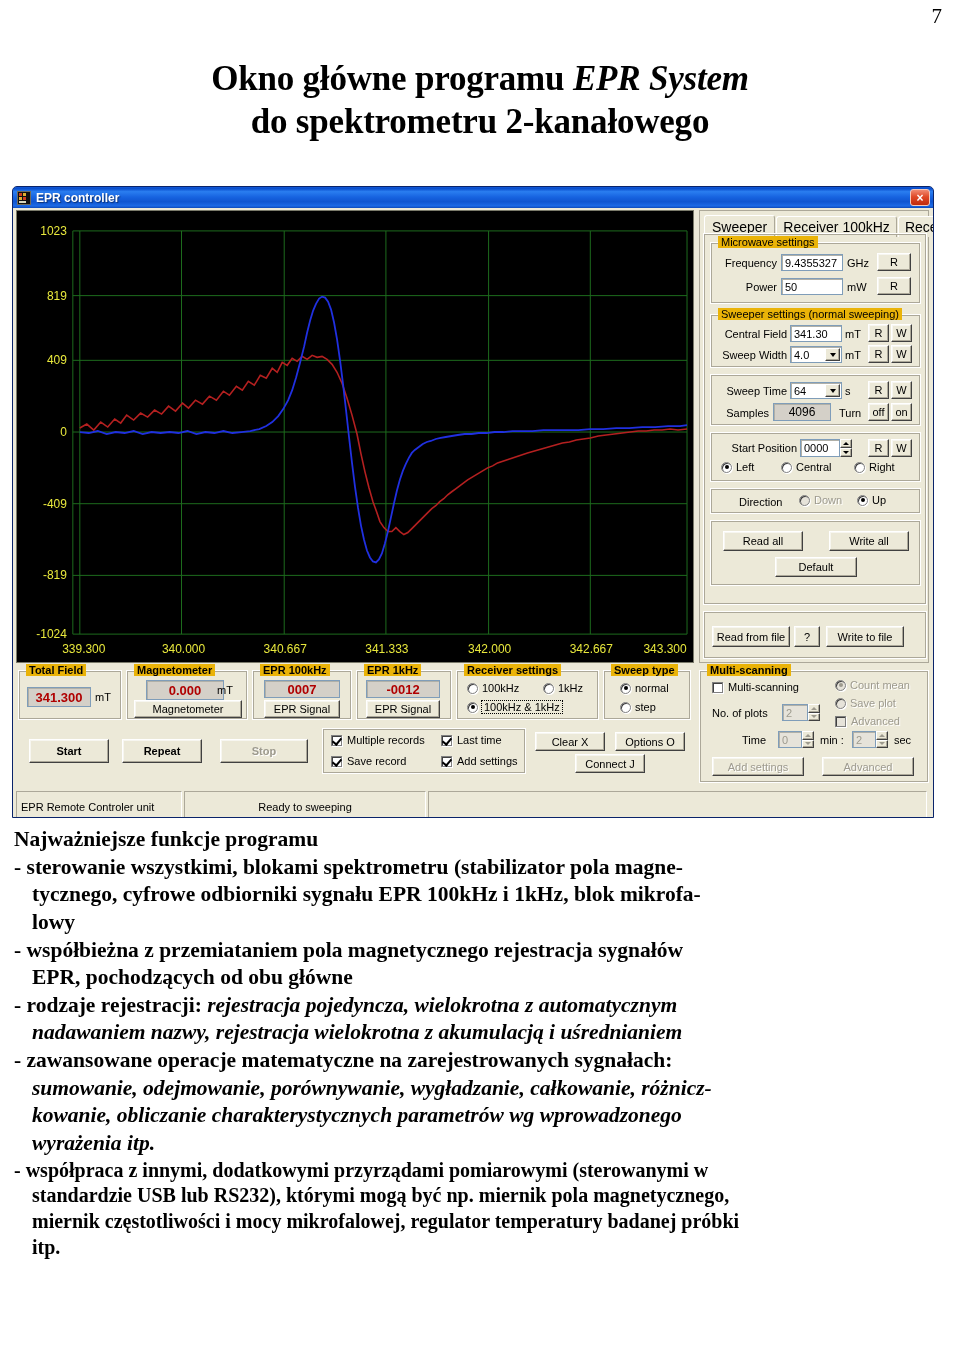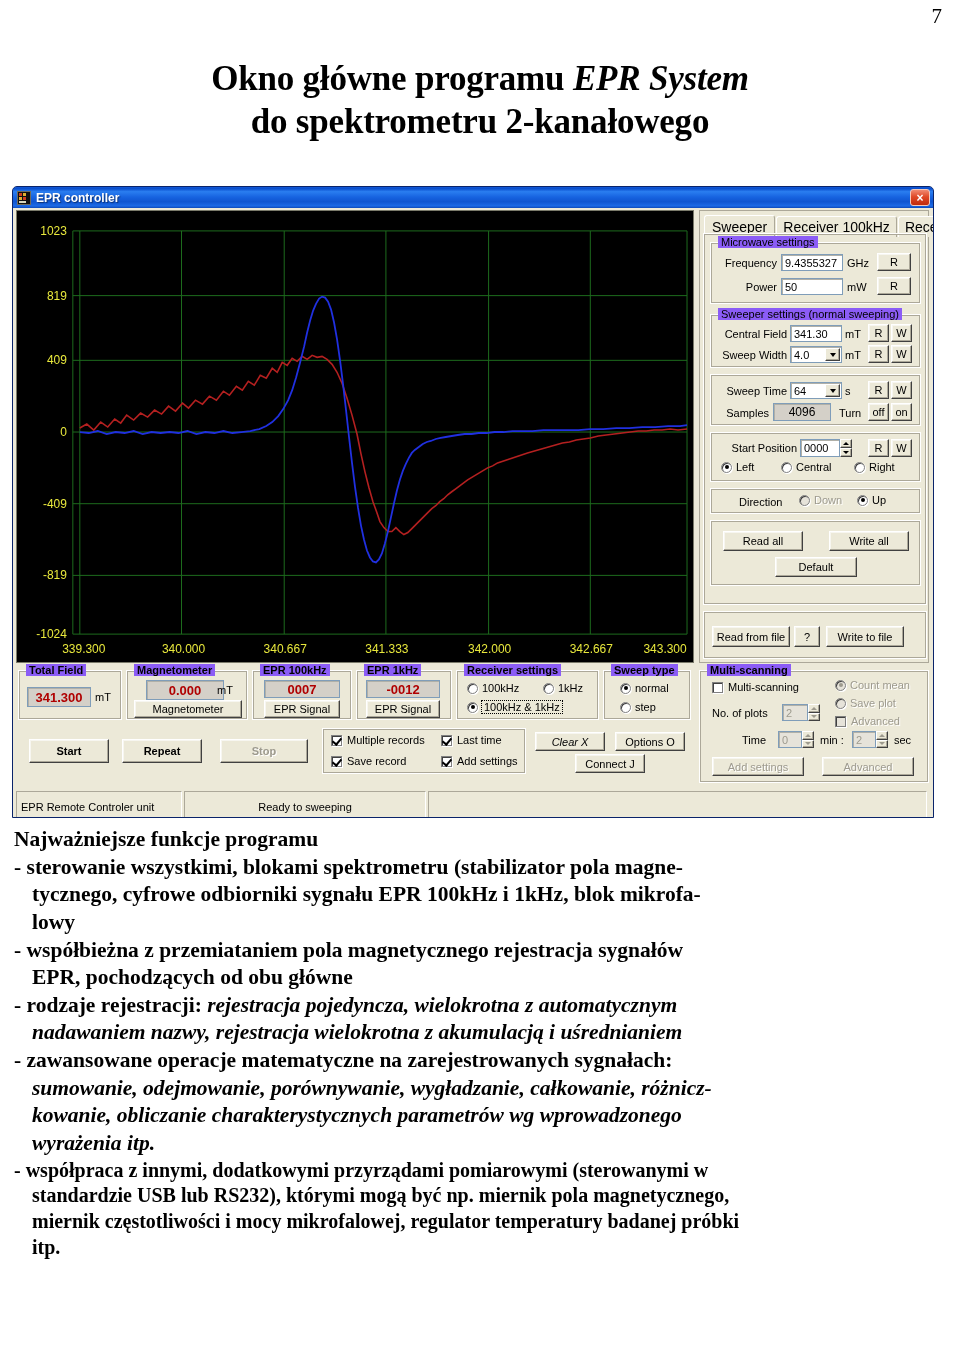--- a/index.html
+++ b/index.html
@@ -98,21 +98,21 @@
   
   .grp {
     position:absolute;
     border:1px solid #ffffff;
     outline:1px solid #aca899;
     outline-offset:-2px;
     background:transparent;
   }
   .grp > .grp-title {
     position:absolute; top:-7px; left:7px;
-    background:#8b5cf6;
+    background:#eab308;
     padding:0 3px;
     font-family:"Liberation Sans", sans-serif;
     font-size:11px; color:#000; white-space:nowrap;
   }
 
   .btn {
     position:absolute;
     background:#ece9d8;
     border:1px solid #ffffff;
     border-right-color:#404040;
@@ -623,21 +623,21 @@
           <span class="box"></span>
           <span>Save record</span>
         </span>
       <span class="chk on" style="left:118px; top:26px;">
           <span class="box"></span>
           <span>Add settings</span>
         </span>
     </div>
 
     <div class="grp" style="left:517px; top:520px; width:161px; height:46px; border-color:transparent; outline-color:transparent;">
-      <span class="btn" style="left:4px; top:3px; width:70px; height:19px;font-style:italic;">Clear X</span>
+      <span class="btn" style="left:4px; top:3px; width:70px; height:19px;">Clear X</span>
       <span class="btn" style="left:84px; top:3px; width:70px; height:19px;">Options O</span>
       <span class="btn" style="left:44px; top:25px; width:70px; height:19px;">Connect J</span>
     </div>
 
     <div class="statusbar">
       <span class="sb-cell" style="width:166px;">EPR Remote Controler unit</span>
       <span class="sb-cell ctr" style="width:242px; margin-left:2px;">Ready to sweeping</span>
       <span class="sb-cell" style="flex:1; margin-left:2px;"></span>
     </div>
 

